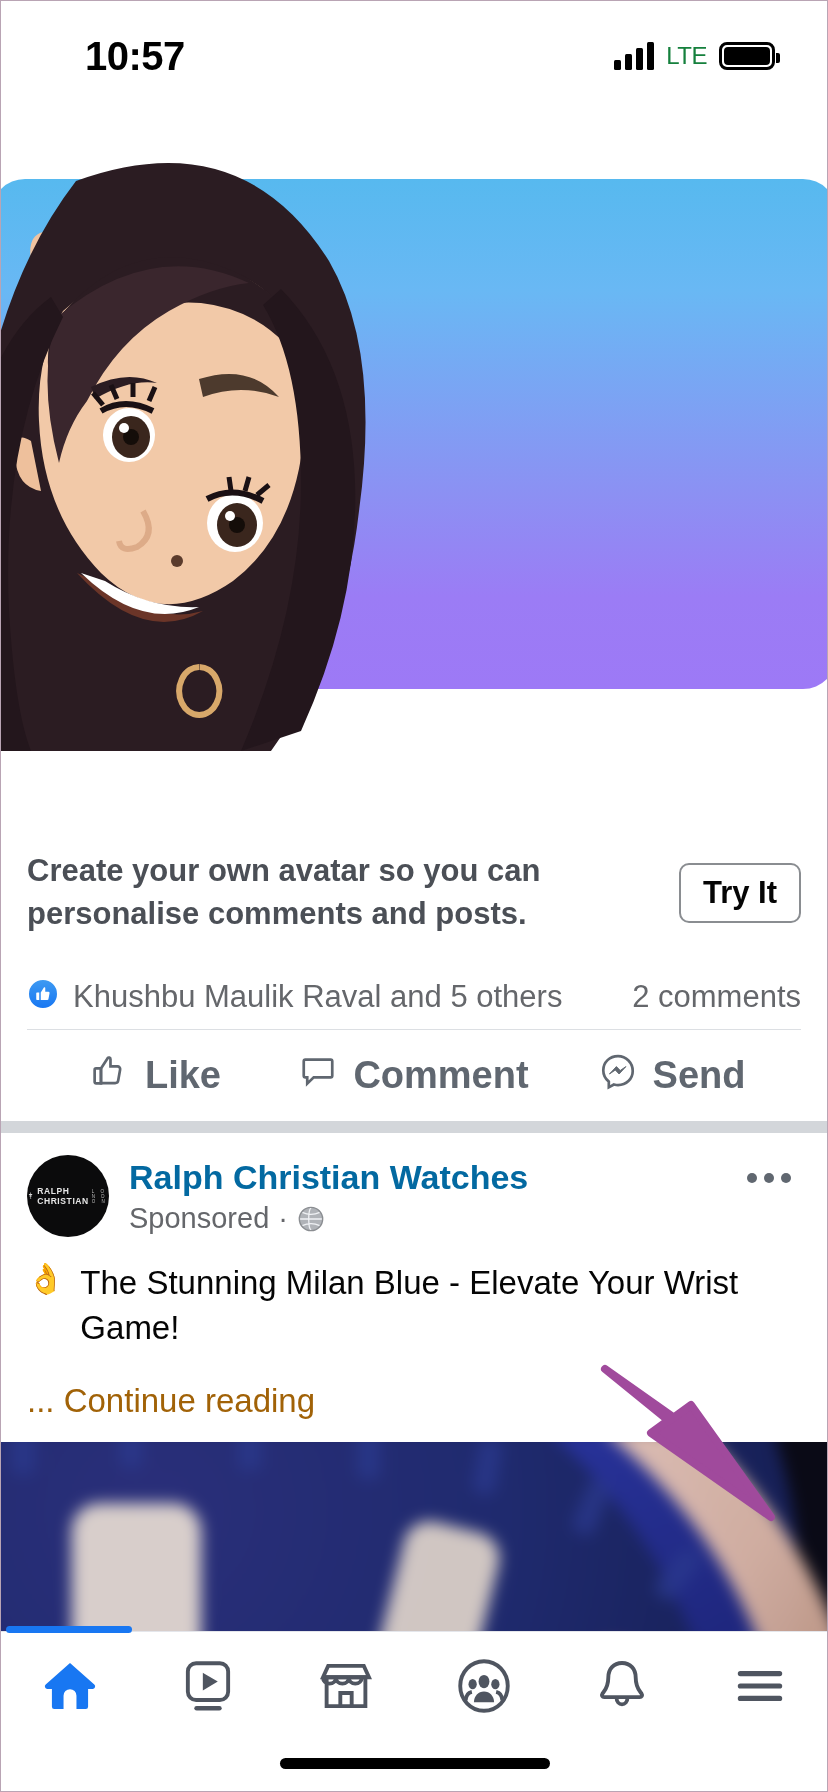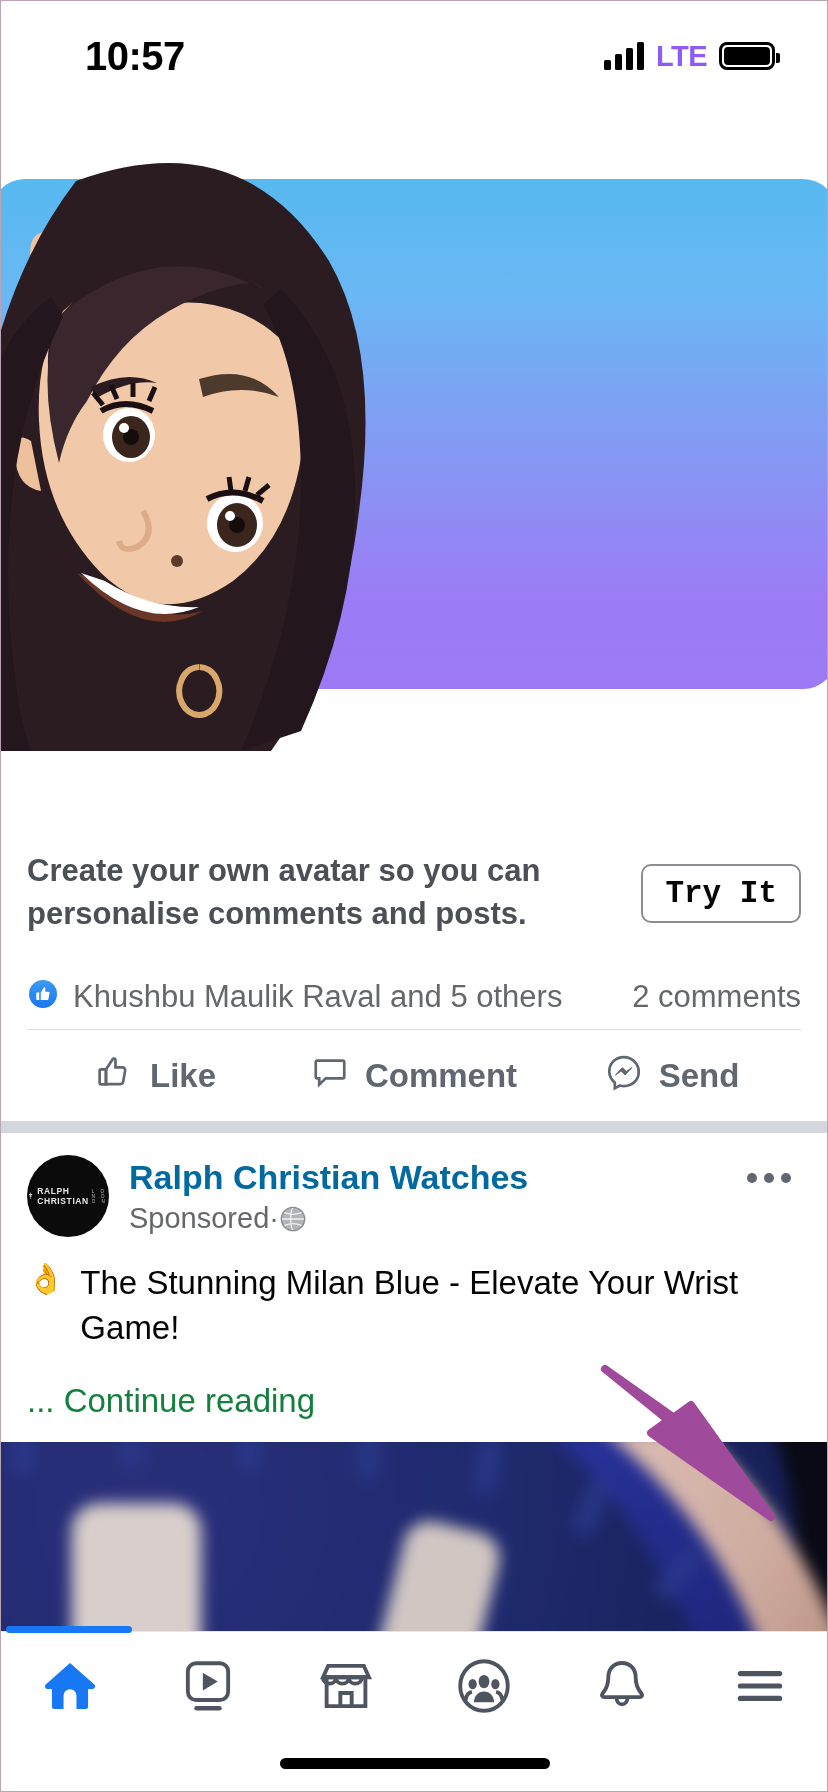--- a/index.html
+++ b/index.html
@@ -22,21 +22,21 @@
     margin-left:28px;
   }
   .status-time{ font-size:40px; font-weight:700; letter-spacing:-0.5px; color:#000; }
   .status-right{ display:flex; align-items:center; gap:12px; }
   .signal{ display:flex; align-items:flex-end; gap:4px; height:28px; }
   .signal i{ display:block; width:7px; background:#000; border-radius:1.5px; }
   .signal i:nth-child(1){ height:10px; }
   .signal i:nth-child(2){ height:16px; }
   .signal i:nth-child(3){ height:22px; }
   .signal i:nth-child(4){ height:28px; }
-  .lte{ font-size:29px; font-weight:700; color:#8b5cf6; letter-spacing:-0.5px; }
+  .lte{ font-size:24px; font-weight:400; color:#15803d; letter-spacing:-0.5px; }
   .battery{ position:relative; width:56px; height:28px; border:3px solid #000; border-radius:8px; padding:2px; }
   .battery::after{ content:""; position:absolute; right:-8px; top:8px; width:4px; height:10px; background:#000; border-radius:0 2px 2px 0; }
   .battery span{ display:block; width:100%; height:100%; background:#000; border-radius:4px; }
 
   
   .feed{ position:relative; }
 
   
   .avatar-card-wrap{ background:#fff; padding:0; position:relative; height:712px; overflow:hidden; }
   .avatar-gradient{
@@ -50,21 +50,21 @@
     display:flex; align-items:center; justify-content:space-between;
     padding:0 26px 0 26px; height:140px;
     background:#fff;
   }
   .promo-text{ font-size:31px; line-height:1.38; color:#4b4f56; max-width:600px;font-weight:bold; }
   .try-btn{
     border:2px solid #8a8d91; border-radius:10px;
     background:#fff; color:#050505;
     font-size:31px; font-weight:700;
     padding:10px 22px; cursor:pointer;
-    font-family:Liberation Mono, monospace;
+    font-family:Liberation Sans, sans-serif;
     white-space:nowrap;
   }
 
   .meta-row{
     display:flex; align-items:center; justify-content:space-between;
     padding:10px 26px 14px 26px;
     background:#fff;
   }
   .meta-left{ display:flex; align-items:center; gap:14px; }
   .reaction-like{
@@ -79,51 +79,51 @@
 
   .action-bar{
     display:flex; align-items:center;
     border-top:1px solid #dcdfe3;
     margin:0 26px;
     height:92px;
     background:#fff;
   }
   .action-btn{
     flex:1; display:flex; align-items:center; justify-content:center; gap:16px;
-    color:#606770; font-size:33px; font-weight:600; cursor:pointer;
+    color:#606770; font-size:38px; font-weight:600; cursor:pointer;
   }
   .action-btn svg{ width:38px; height:38px; }
 
   .feed-divider{ height:12px; background:#d3d6da; }
 
   
   .post{ background:#fff; }
   .post-head{ display:flex; align-items:center; padding:22px 26px 10px 26px; }
   .page-avatar{
     width:82px; height:82px; border-radius:50%;
     background:#0b0b0c; flex:0 0 auto;
     display:flex; align-items:center; justify-content:center;
     gap:3px; overflow:hidden;
   }
   .page-avatar .fleur{ width:22px; height:26px; }
   .page-avatar .brand{ font-size:8.5px; letter-spacing:0.6px; color:#e6e6e6; font-weight:600; }
   .page-avatar .city{ font-size:4.5px; letter-spacing:2.5px; color:#bdbdbd; }
   .post-headtext{ flex:1; margin-left:20px; }
   .page-name{ font-size:34px; font-weight:700; color:#0369a1; line-height:1.22; }
-  .sponsored-line{ display:flex; align-items:center; margin-top:4px; }
+  .sponsored-line{ display:flex; align-items:center; gap:9px; margin-top:4px; }
   .sponsored{ font-size:29px; color:#65676b; }
   .dot-sep{ font-size:29px; color:#65676b; }
   .globe-icon{ width:28px; height:28px; }
   .more-dots{ display:flex; gap:7px; padding:0 10px; align-self:flex-start; margin-top:18px; cursor:pointer; }
   .more-dots i{ width:10px; height:10px; border-radius:50%; background:#606770; display:block; }
 
   .post-body{ padding:14px 26px 0 26px; }
   .post-text{ font-size:33px; color:#050505; line-height:1.35; display:flex; align-items:flex-start; gap:16px; }
   .emoji-ok{ font-size:30px; line-height:1.2; }
-  .continue{ font-size:33px; color:#15803d; padding:32px 0 22px 0; cursor:pointer; }
+  .continue{ font-size:33px; color:#a16207; padding:32px 0 22px 0; cursor:pointer; }
 
   
   .post-photo{ position:relative; width:828px; height:306px; overflow:hidden; background:#10102a; }
   .photo-inner{ position:absolute; inset:0; filter:blur(7px); transform:scale(1.08); }
 
   
   .annot-arrow{ position:absolute; left:0; top:0; width:828px; height:1792px; pointer-events:none; }
 
   
   .bottom-nav{

